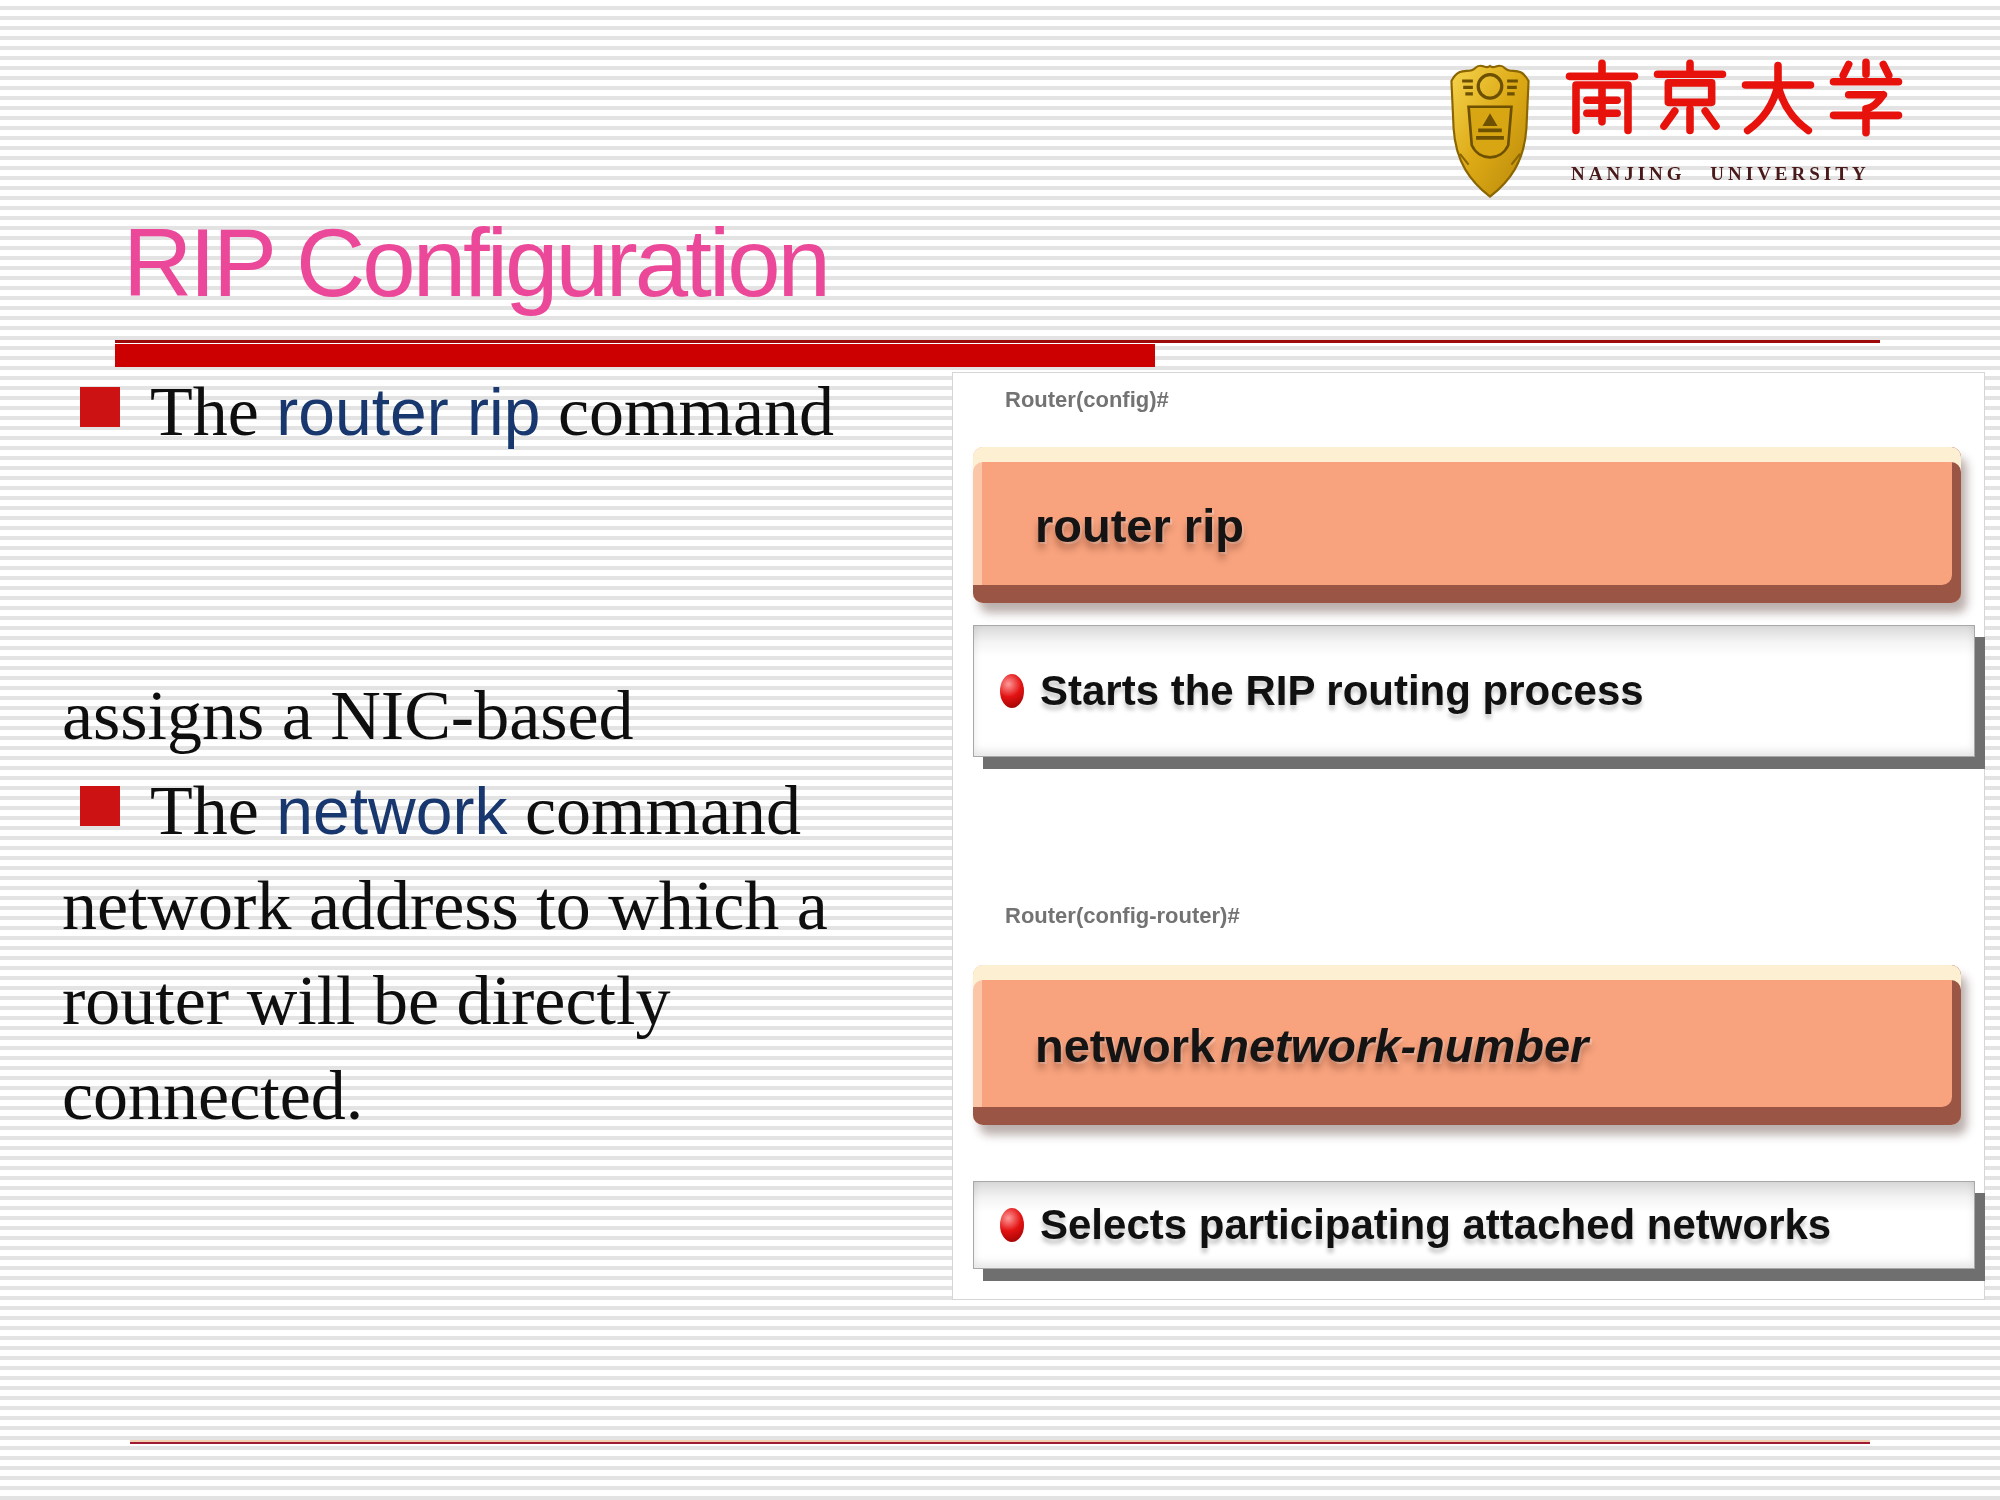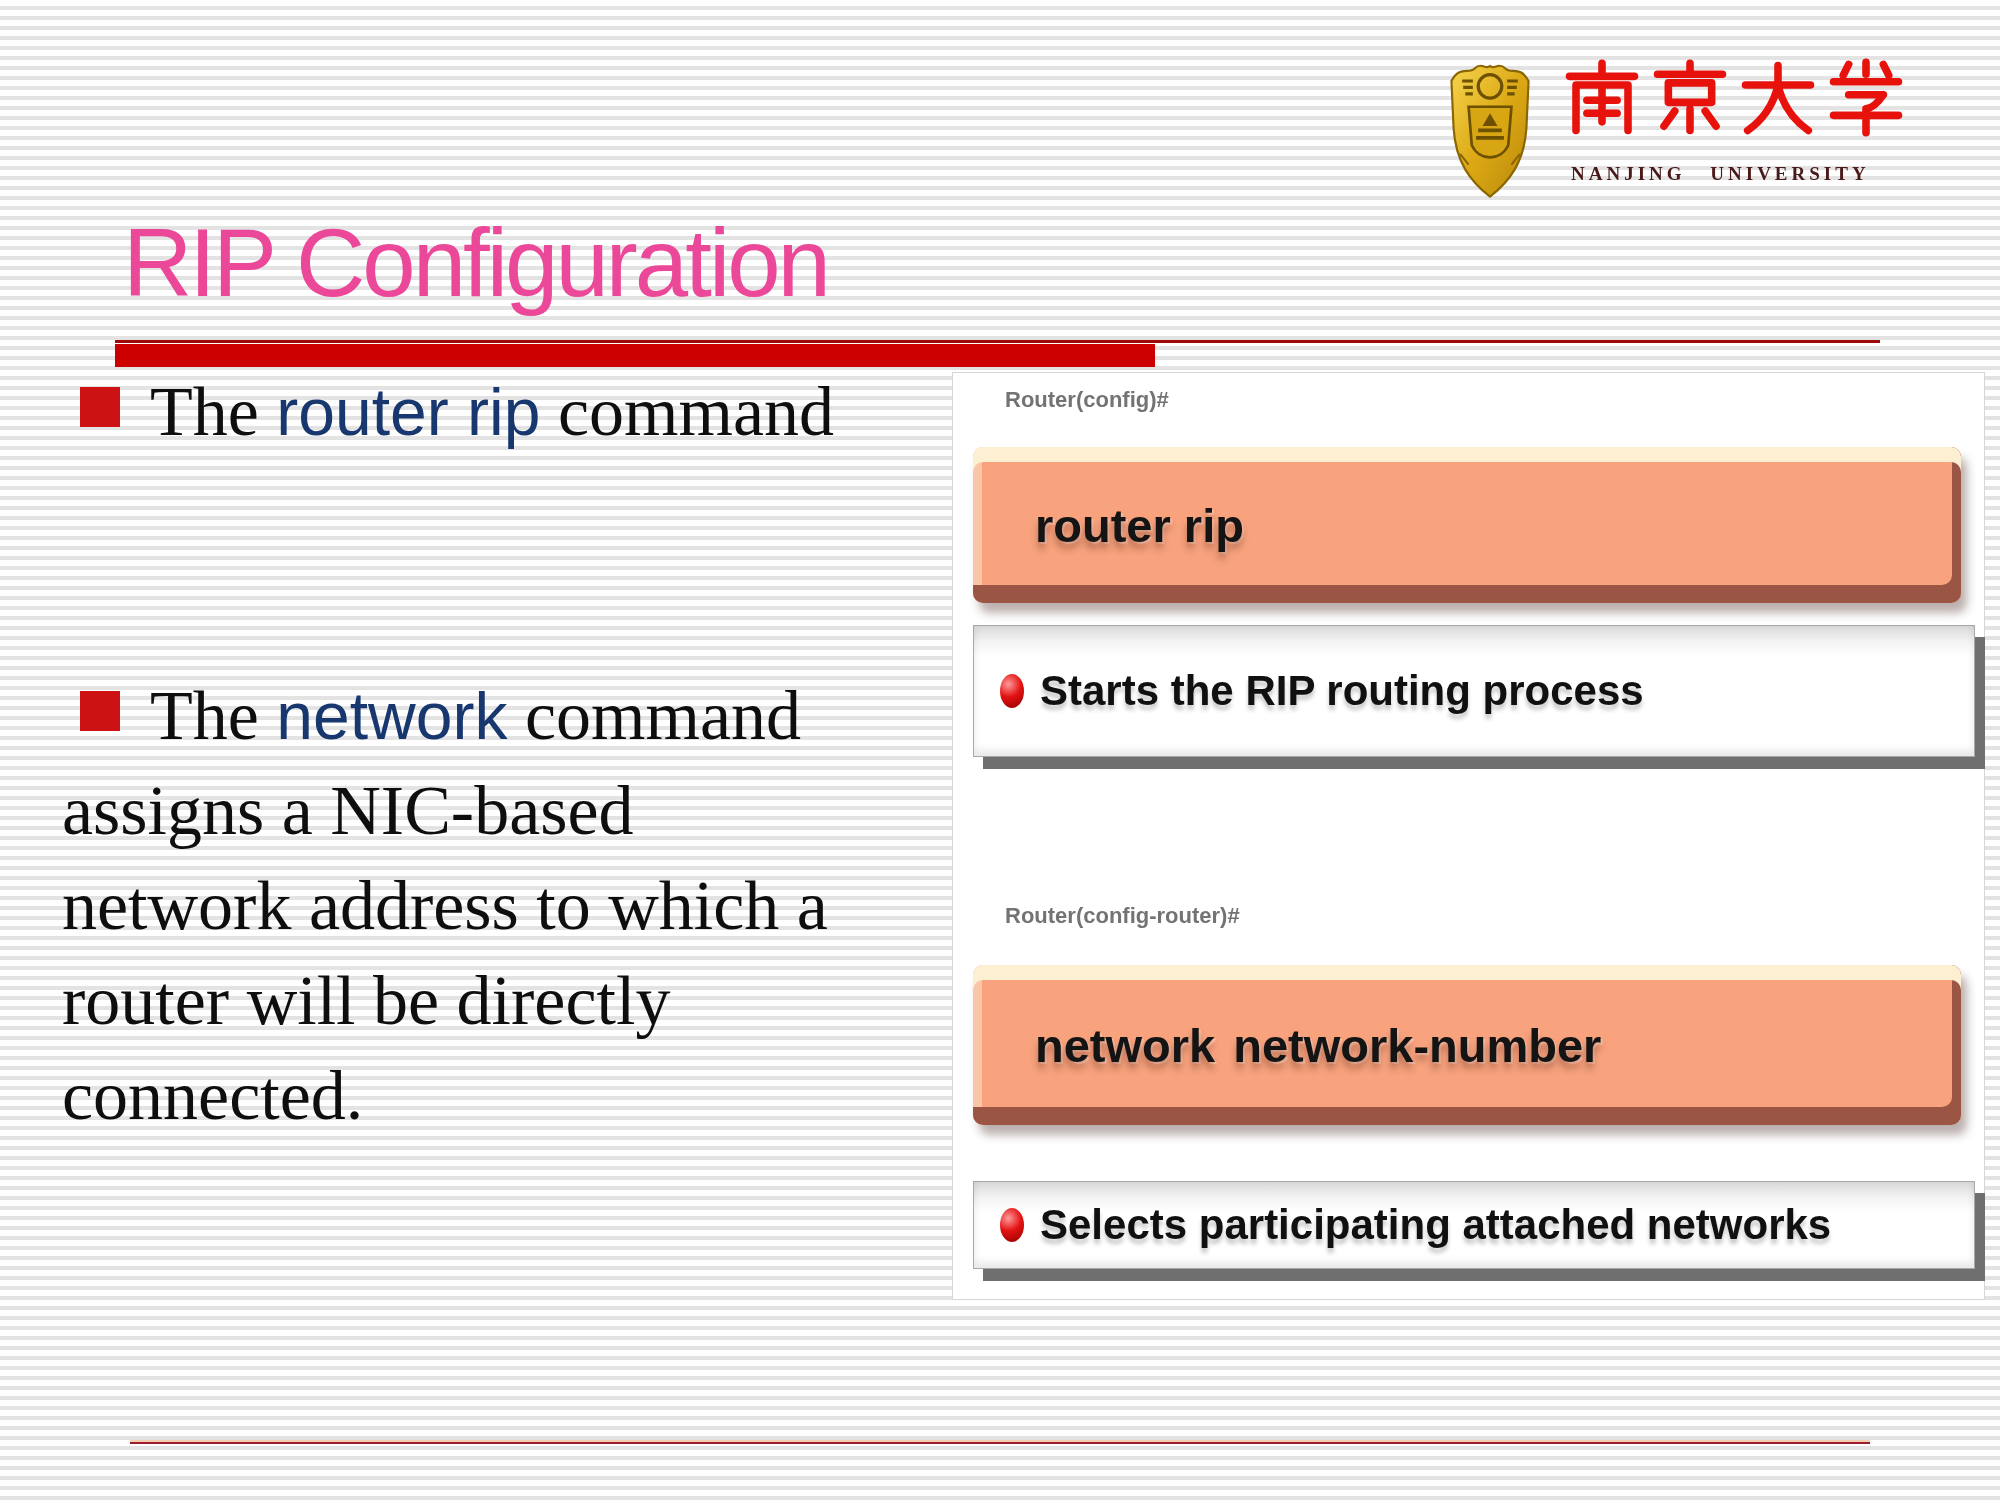--- a/index.html
+++ b/index.html
@@ -49,21 +49,21 @@
                inset -9px -18px 0 #9A5545,
                inset 9px 0 0 rgba(255,240,220,0.45);
     display:flex;align-items:center;
   }
   .box1{top:74px;height:156px;}
   .box2{top:592px;height:160px;}
   .cmd{
     padding-left:62px;font-size:47px;font-weight:bold;color:#141414;white-space:nowrap;
     text-shadow:0 7px 7px rgba(110,50,30,0.45),2px 2px 0 rgba(255,255,255,0.30);
   }
-  .cmd .arg{margin-left:18px;}
+  .cmd .arg{font-style:italic;margin-left:5px;}
   .bevel{
     position:absolute;left:20px;width:1002px;box-sizing:border-box;
     background:linear-gradient(180deg,#d9d9d9 0px,#f4f4f4 16px,#ffffff 30px);
     border:1px solid #a8a8a8;
     box-shadow:10px 12px 0 #6f6f6f, inset 0 -5px 8px rgba(0,0,0,0.10);
     display:flex;align-items:center;padding-left:26px;
   }
   .note1{top:252px;height:132px;}
   .note2{top:808px;height:88px;}
   .dot{
@@ -119,22 +119,22 @@
 
 <h1 class="title">RIP Configuration</h1>
 <div class="rule-thin"></div>
 <div class="rule-thick"></div>
 
 <div class="bullets">
     <div class="para para1">
       <div class="bline"><span class="sq"></span><span class="serif">The </span><span class="code">router rip</span><span class="serif"> command</span></div>
     </div>
     <div class="para para2">
+      <div class="bline"><span class="serif">assigns a NIC-based</span></div>
       <div class="bline"><span class="sq"></span><span class="serif">The </span><span class="code">network</span><span class="serif"> command</span></div>
-      <div class="bline"><span class="serif">assigns a NIC-based</span></div>
       <div class="bline"><span class="serif">network address to which a</span></div>
       <div class="bline"><span class="serif">router will be directly</span></div>
       <div class="bline"><span class="serif">connected.</span></div>
     </div>
   </div>
 
 <div class="panel">
   <div class="prompt prompt1">Router(config)#</div>
 
   <div class="salmon box1">

